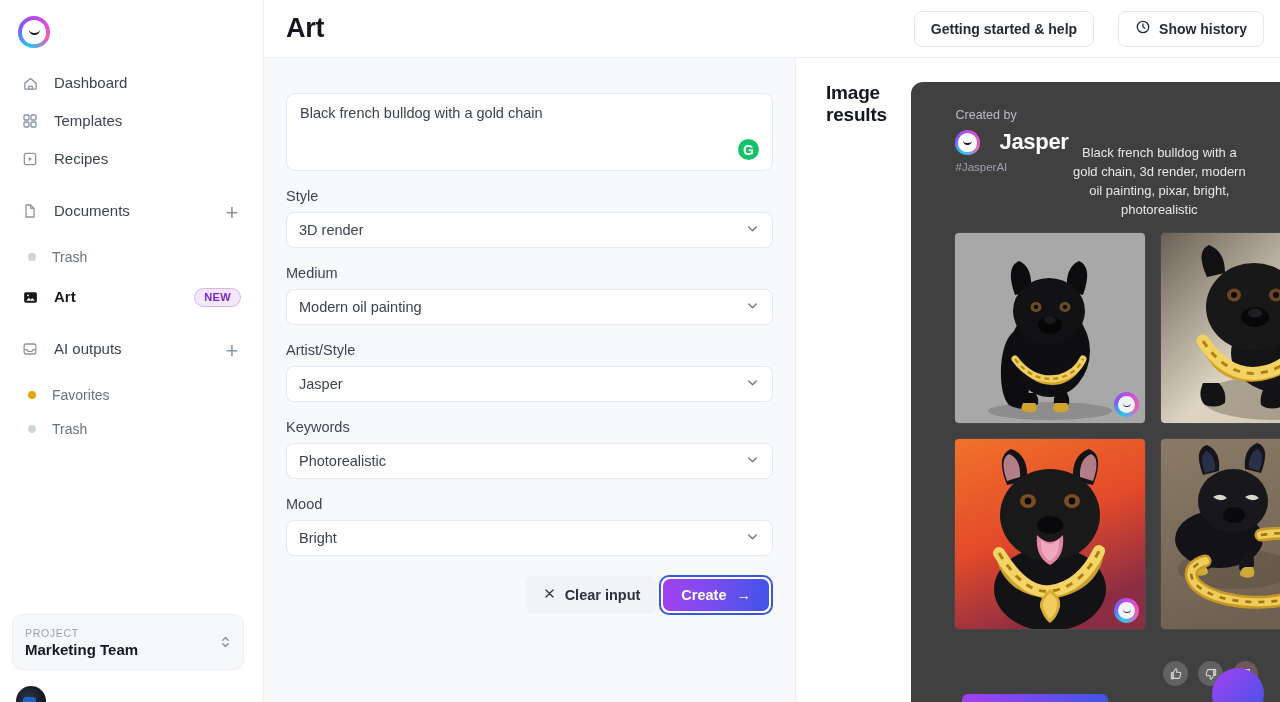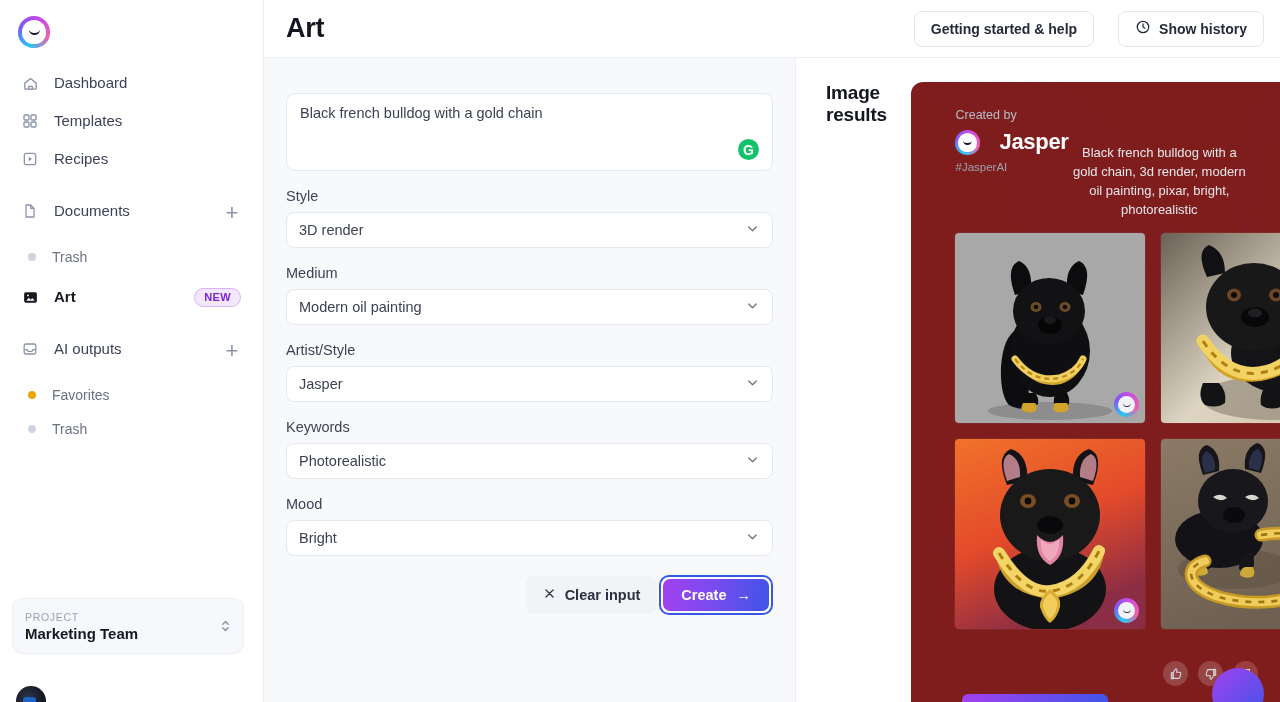--- a/index.html
+++ b/index.html
@@ -69,21 +69,21 @@
     margin-left: 9px;
     font-size: 11px; font-weight: bold; letter-spacing: .4px;
     color: #7a25d8;
     background: #f3e7fd;
     border: 1px solid #d9b4f5;
     border-radius: 999px;
     padding: 2px 9px 3px 9px;
   }
 
   .project-card {
-    position: absolute; left: 12px; bottom: 48px;
+    position: absolute; left: 12px; bottom: 32px;
     width: 232px; height: 56px;
     background: #f7f8fb;
     border: 1px solid #eceff4;
     border-radius: 10px;
     padding: 8px 12px;
     display: flex; align-items: center; cursor: pointer;
   }
   .project-card .txt { flex: 1 1 auto; }
   .project-label { font-size: 10.5px; letter-spacing: .7px; color: #98a0b2; text-transform: uppercase; }
   .project-name { font-size: 15px; font-weight: bold; color: #151823; margin-top: 2px; }
@@ -187,21 +187,21 @@
 
   
   .results-col {
     flex: 1 1 auto; background: #ffffff;
     padding: 24px 0 0 30px; min-width: 0;
     display: flex; flex-direction: row;
   }
   .results-title { font-size: 19px; font-weight: bold; color:#14161f; margin-bottom: 12px; letter-spacing:-.2px;}
   .result-card {
     flex: 1 1 auto;
-    background: #7f1d1d;
+    background: #404040;
     border-radius: 12px 0 0 0;
     position: relative; overflow: hidden;
     padding: 26px 30px 0 44px;
     margin-right: 0;
   }
   .waves { position:absolute; inset:0; opacity:.55; pointer-events:none; }
   .card-head { display: flex; position: relative; z-index:2; }
   .created-by { font-size: 12.5px; color: #b9bcc6; }
   .jasper-row { display: flex; align-items: center; gap: 19px; margin-top: 7px; }
   .jasper-logo {

